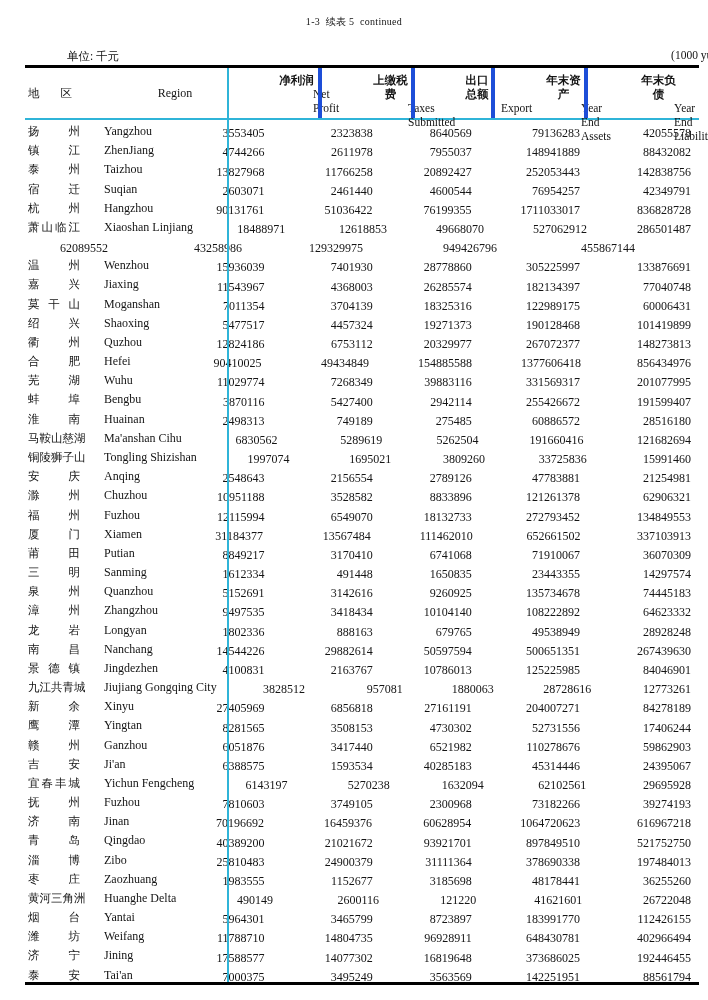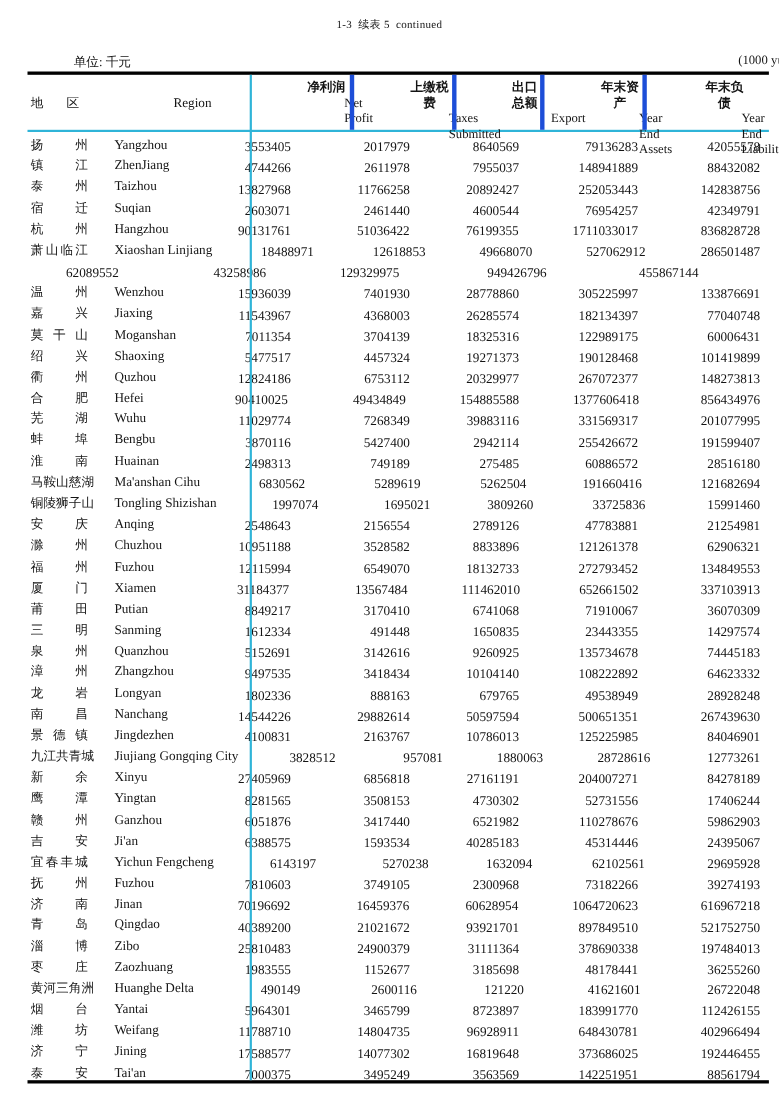--- a/index.html
+++ b/index.html
@@ -109,21 +109,21 @@
       </div>
     </div>
 
     <div class="tbody">
   <div class="tr">
     <div class="td-region">
       <span class="cn">扬州</span>
       <span class="en">Yangzhou</span>
     </div>
     <div class="num c1">3553405</div>
-    <div class="num c2">2017979</div>
+    <div class="num c2">2323838</div>
     <div class="num c3">8640569</div>
     <div class="num c4">79136283</div>
     <div class="num c5">42055578</div>
   </div>
 
   <div class="tr">
     <div class="td-region">
       <span class="cn">镇江</span>
       <span class="en">ZhenJiang</span>
     </div>

